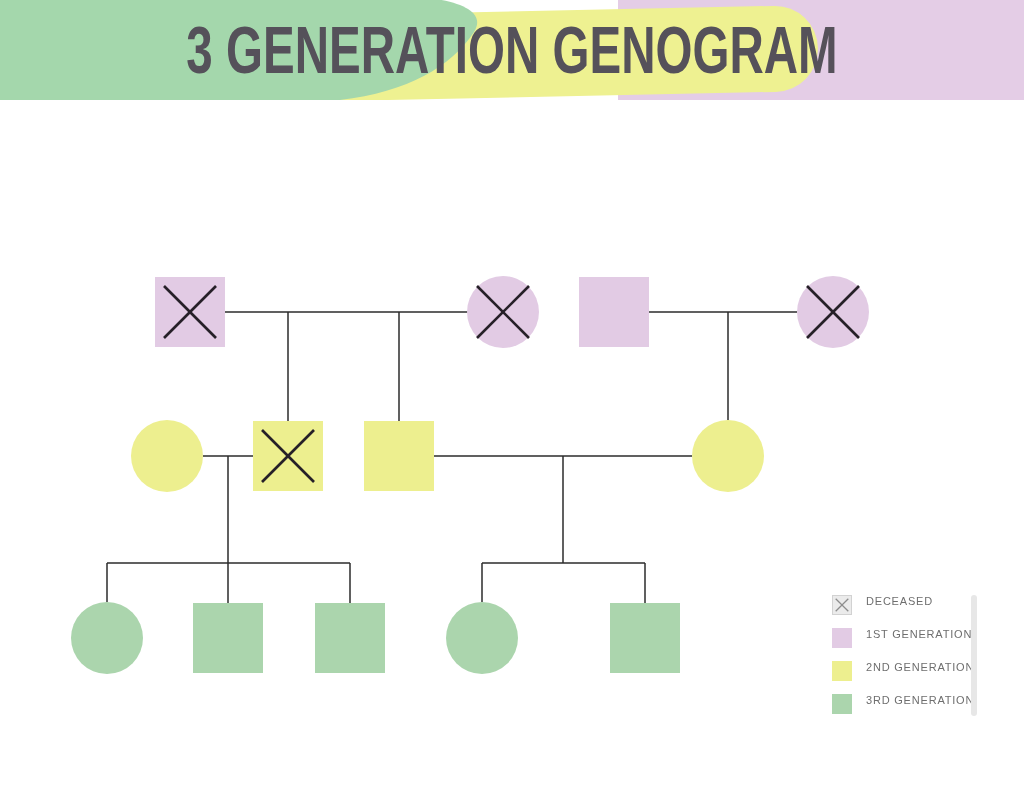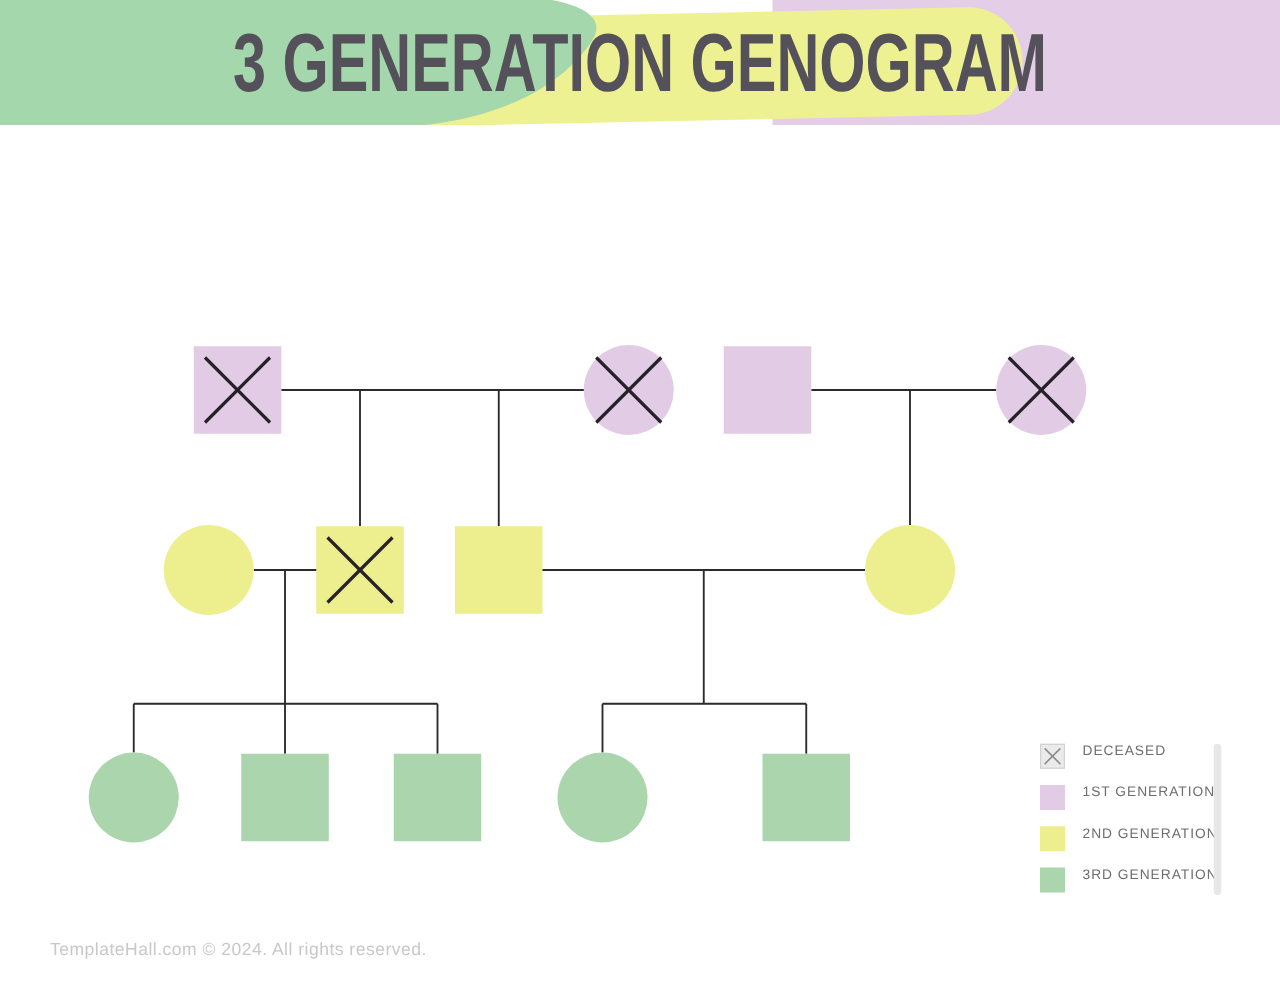--- a/index.html
+++ b/index.html
@@ -127,15 +127,14 @@
       <div class="legend-swatch" style="background: rgb(237, 239, 143);"></div>
       <span class="legend-label">2ND GENERATION</span>
     </div>
     <div class="legend-row">
       <div class="legend-swatch" style="background: rgb(171, 213, 173);"></div>
       <span class="legend-label">3RD GENERATION</span>
     </div>
   </div>
   <div class="legend-bar"></div>
 
-  <div class="footer">TemplateHall.com © 2024. All rights reserved.</div>
 
 </div>
 
 </body></html>

